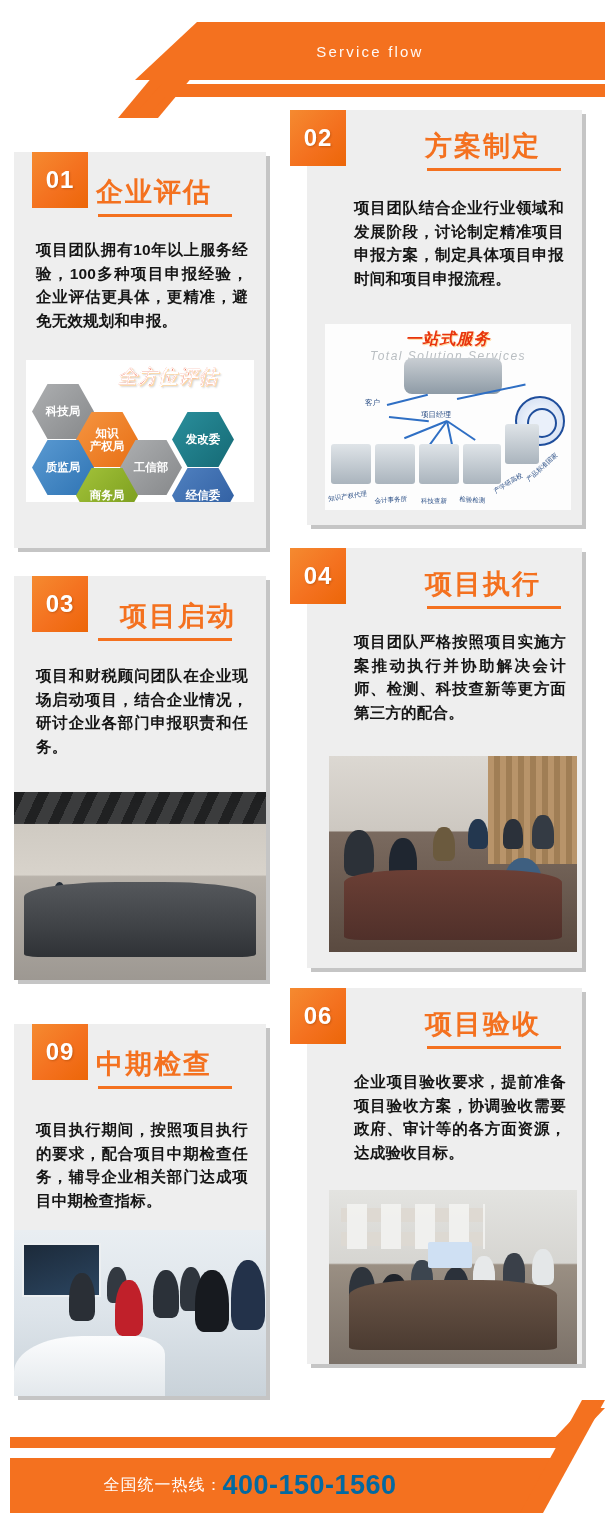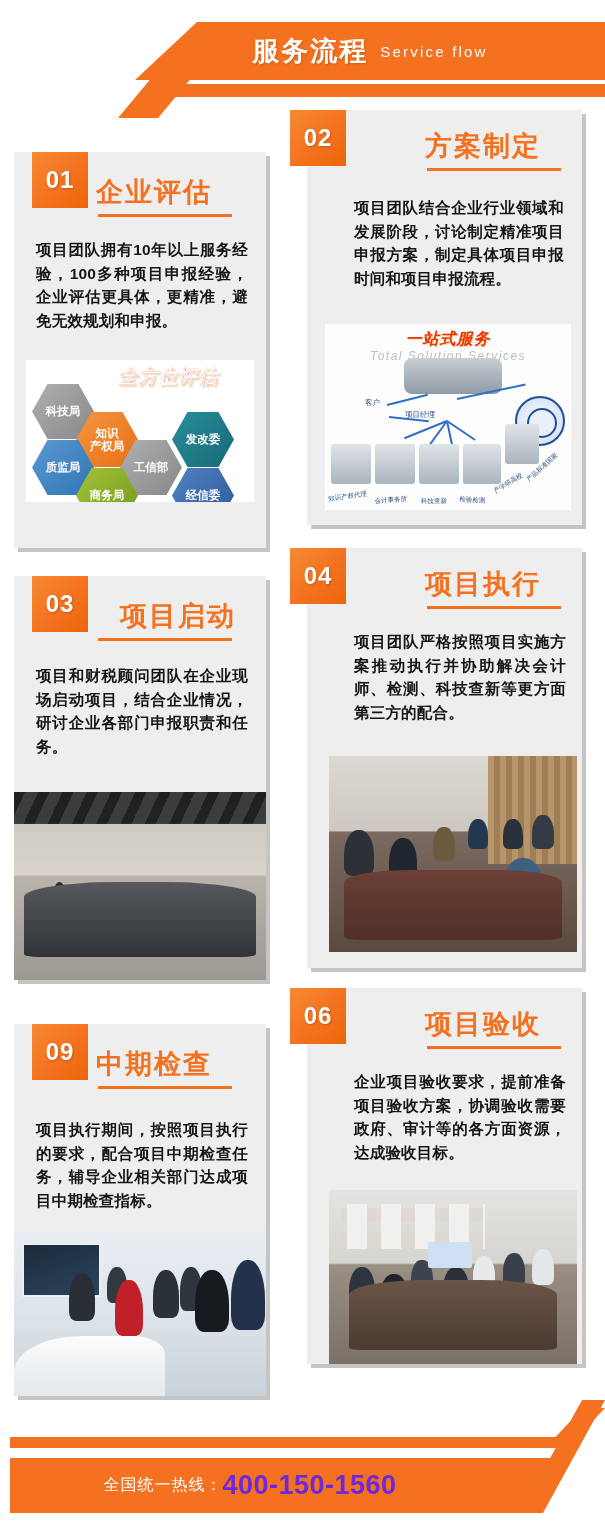--- a/index.html
+++ b/index.html
@@ -242,34 +242,33 @@
     position:absolute;left:520px;top:0px;width:85px;height:113px;
     background:#f4711f;
     -webkit-clip-path:polygon(62px 0,85px 0,23px 113px,0 113px);
     clip-path:polygon(62px 0,85px 0,23px 113px,0 113px);
   }
   .ft-text{
     position:absolute;left:10px;top:58px;width:480px;height:55px;
     display:flex;align-items:center;justify-content:center;
   }
   .ft-label{color:#fff;font-size:16px;letter-spacing:1px;white-space:nowrap;}
-  .ft-phone{color:#6d28d9;font-size:27px;font-weight:bold;letter-spacing:.5px;white-space:nowrap;}
+  .ft-phone{color:#0369a1;font-size:27px;font-weight:bold;letter-spacing:.5px;white-space:nowrap;}
 </style>
 </head>
 <body>
 
 <div class="page">
 
   <div class="header">
     <div class="hdr-tail"></div>
     <div class="hdr-band"></div>
     <div class="hdr-stripe-tail"></div>
     <div class="hdr-stripe"></div>
     <div class="hdr-text">
-      <span class="hdr-cn">服务流程</span>
       <span class="hdr-en">Service flow</span>
     </div>
   </div>
 
   <div class="grid">
 
     <div class="card c-left" style="top:152px;">
       <div class="card-box" style="width:252px;height:396px;"></div>
       <div class="badge" style="left:18px;top:0px;">01</div>
       <div class="card-title" style="left:82px;top:22px;">企业评估</div>
@@ -294,21 +293,21 @@
       <div class="badge" style="left:-17px;top:0px;">02</div>
       <div class="card-title" style="left:118px;top:18px;text-align:right;">方案制定</div>
       <div class="title-rule" style="left:120px;top:58px;width:134px;"></div>
       <div class="card-desc" style="left:47px;top:86px;width:210px;">项目团队结合企业行业领域和发展阶段，讨论制定精准项目申报方案，制定具体项目申报时间和项目申报流程。</div>
       <div class="media" style="left:18px;top:214px;width:246px;height:186px;background:#fff;">
         <div class="oss">
           <div class="oss-title">一站式服务</div>
           <div class="oss-sub">Total Solution Services</div>
           <div class="oss-top"></div>
           <div class="oss-node" style="left:40px;top:74px;">客户</div>
-          <div class="oss-node" style="left:80px;top:86px;">项目经理</div>
+          <div class="oss-node" style="left:96px;top:86px;">项目经理</div>
           <div class="oss-seal"></div>
           <div class="arrow" style="left:62px;top:80px;width:42px;transform:rotate(-14deg);"></div>
           <div class="arrow" style="left:64px;top:92px;width:40px;transform:rotate(6deg);"></div>
           <div class="arrow" style="left:122px;top:96px;width:34px;transform:rotate(34deg);"></div>
           <div class="arrow" style="left:122px;top:96px;width:38px;transform:rotate(78deg);"></div>
           <div class="arrow" style="left:122px;top:96px;width:40px;transform:rotate(126deg);"></div>
           <div class="arrow" style="left:122px;top:96px;width:46px;transform:rotate(158deg);"></div>
           <div class="arrow" style="left:132px;top:74px;width:70px;transform:rotate(-12deg);"></div>
           <div class="oss-thumb" style="left:6px;width:40px;"></div>
           <div class="oss-thumb" style="left:50px;width:40px;"></div>

